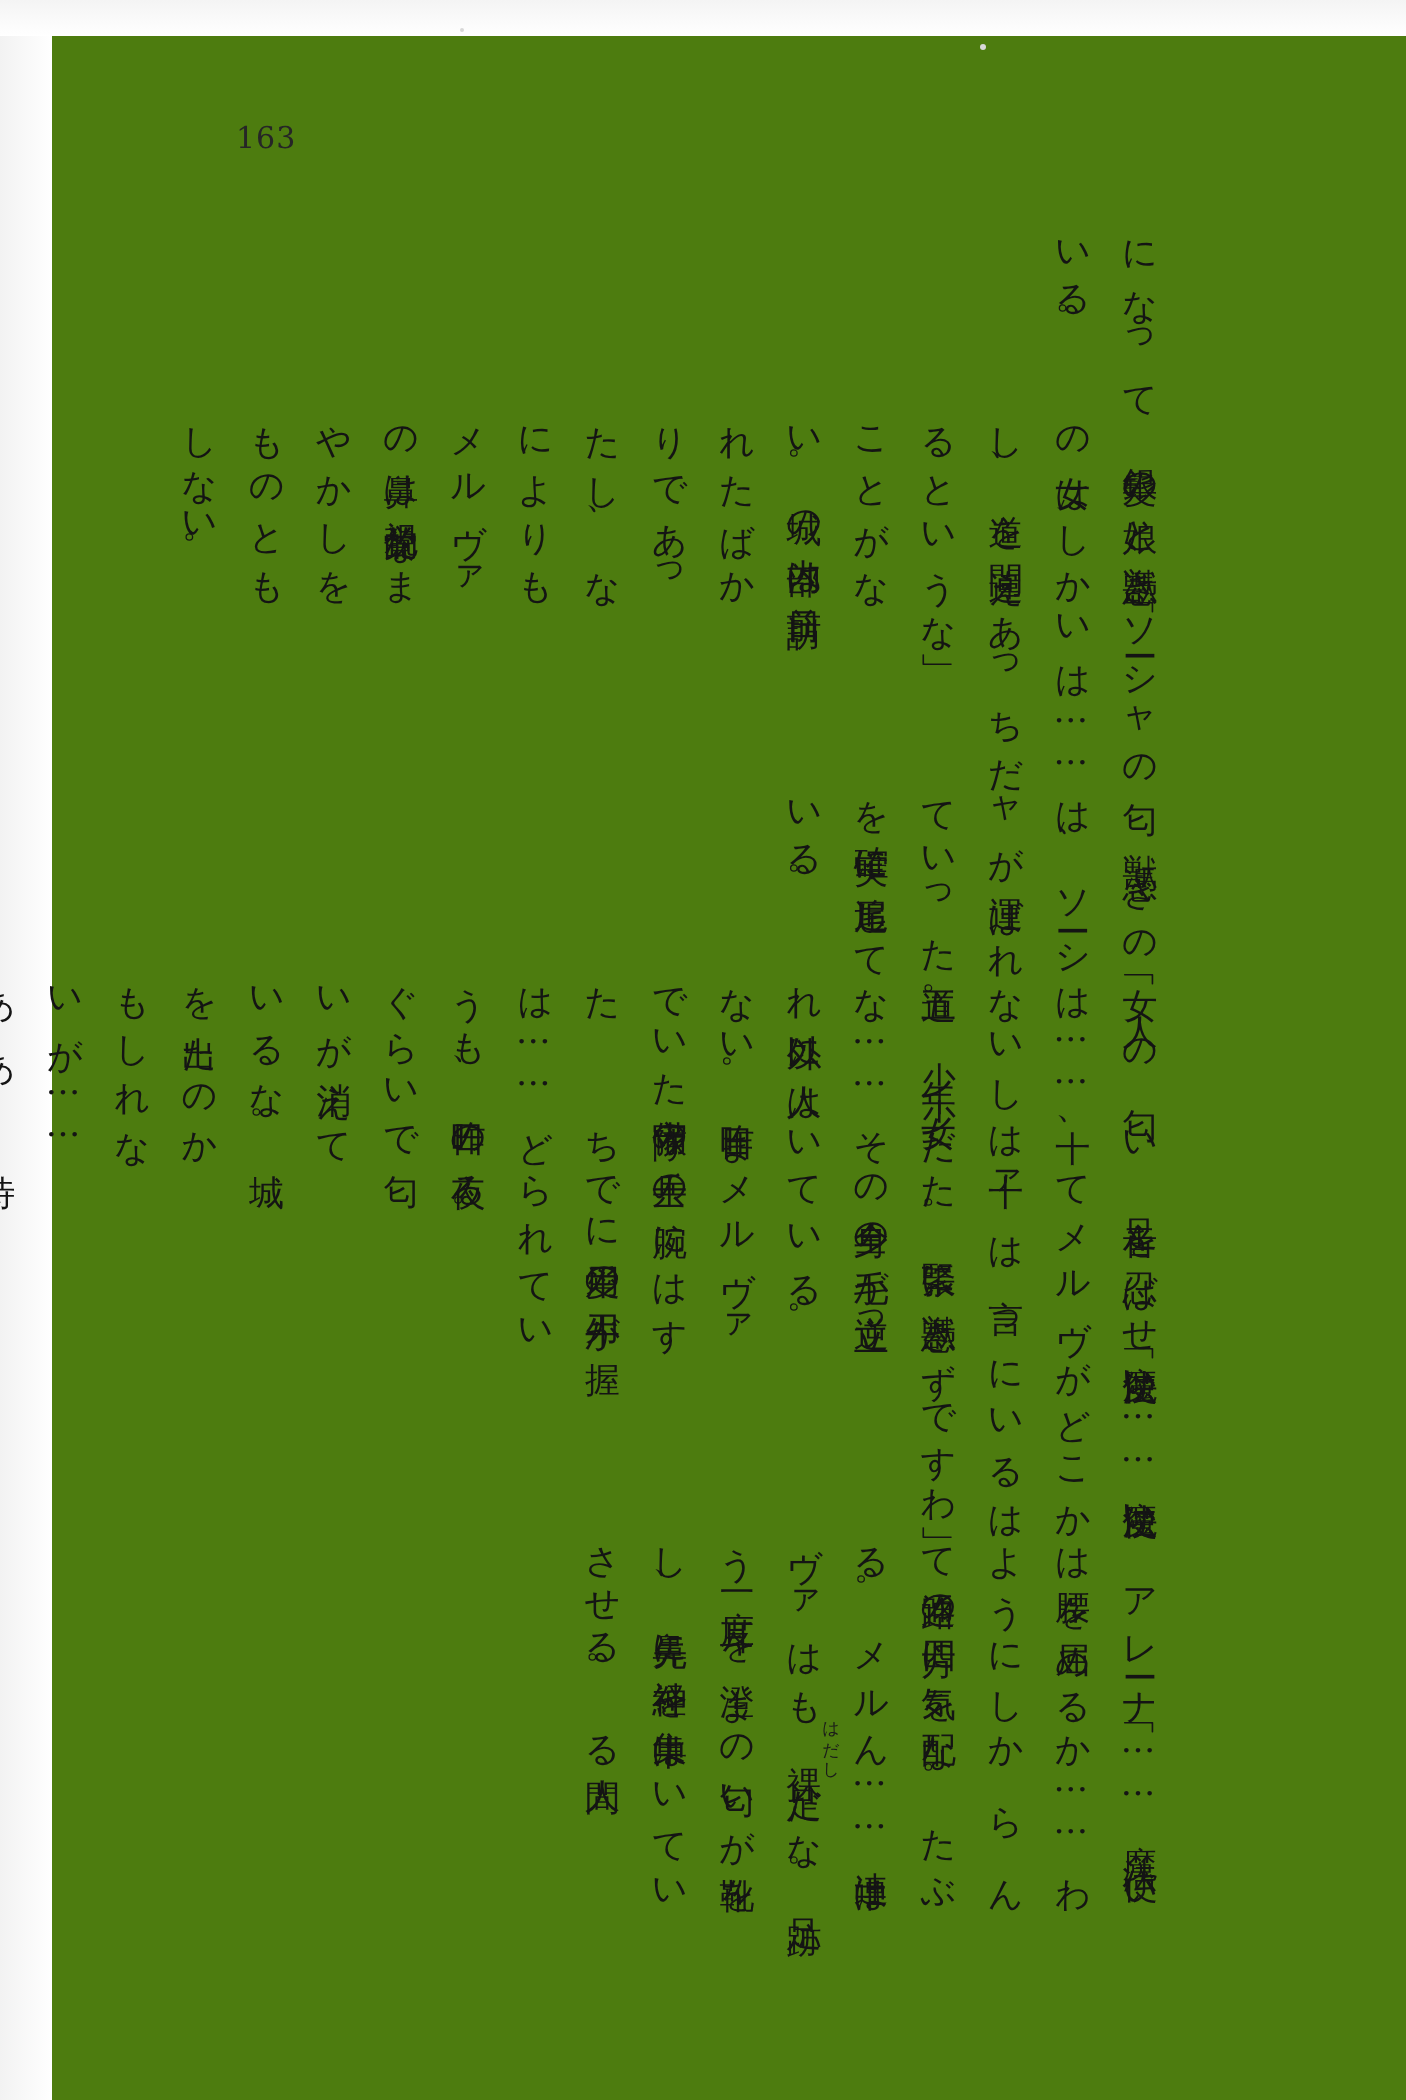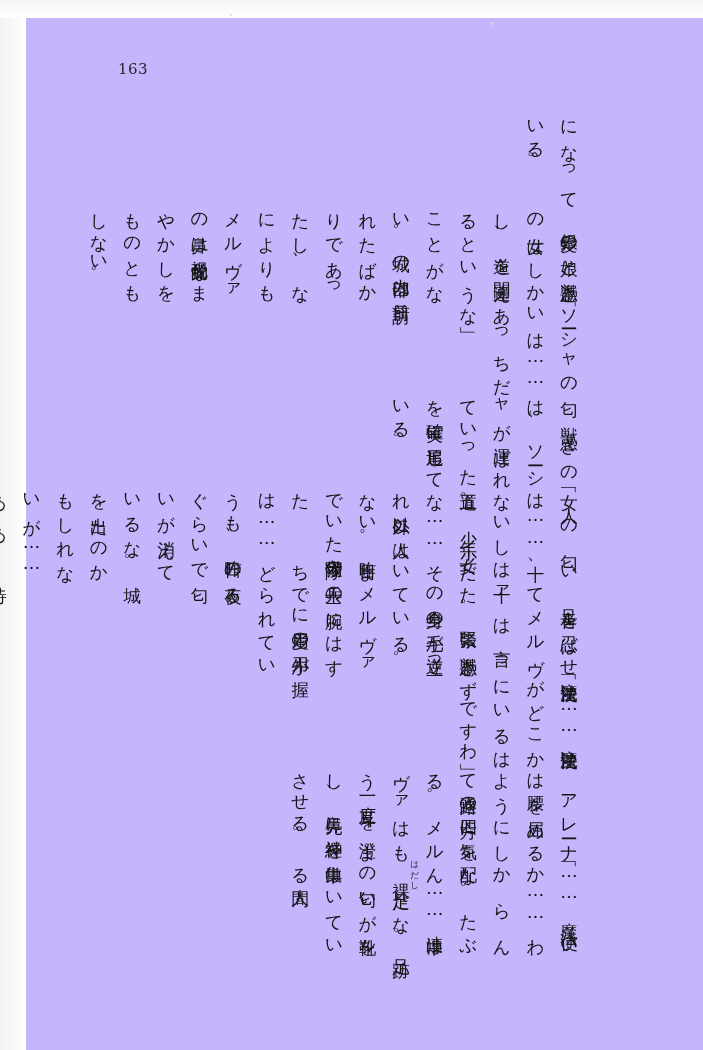--- a/index.html
+++ b/index.html
@@ -12,21 +12,21 @@
     height: 1050px;
     overflow: hidden;
     font-family: "DejaVu Serif", "Liberation Serif", serif;
     color: #1a1a1a;
   }
 
   .page {
     position: relative;
     width: 703px;
     height: 1050px;
-    background: #c4b5fd;
+    background: #4d7c0f;
     box-sizing: border-box;
   }
 
   
   .page-number {
     position: absolute;
     top: 60px;
     left: 118px;
     font-size: 15px;
     letter-spacing: 0.5px;

